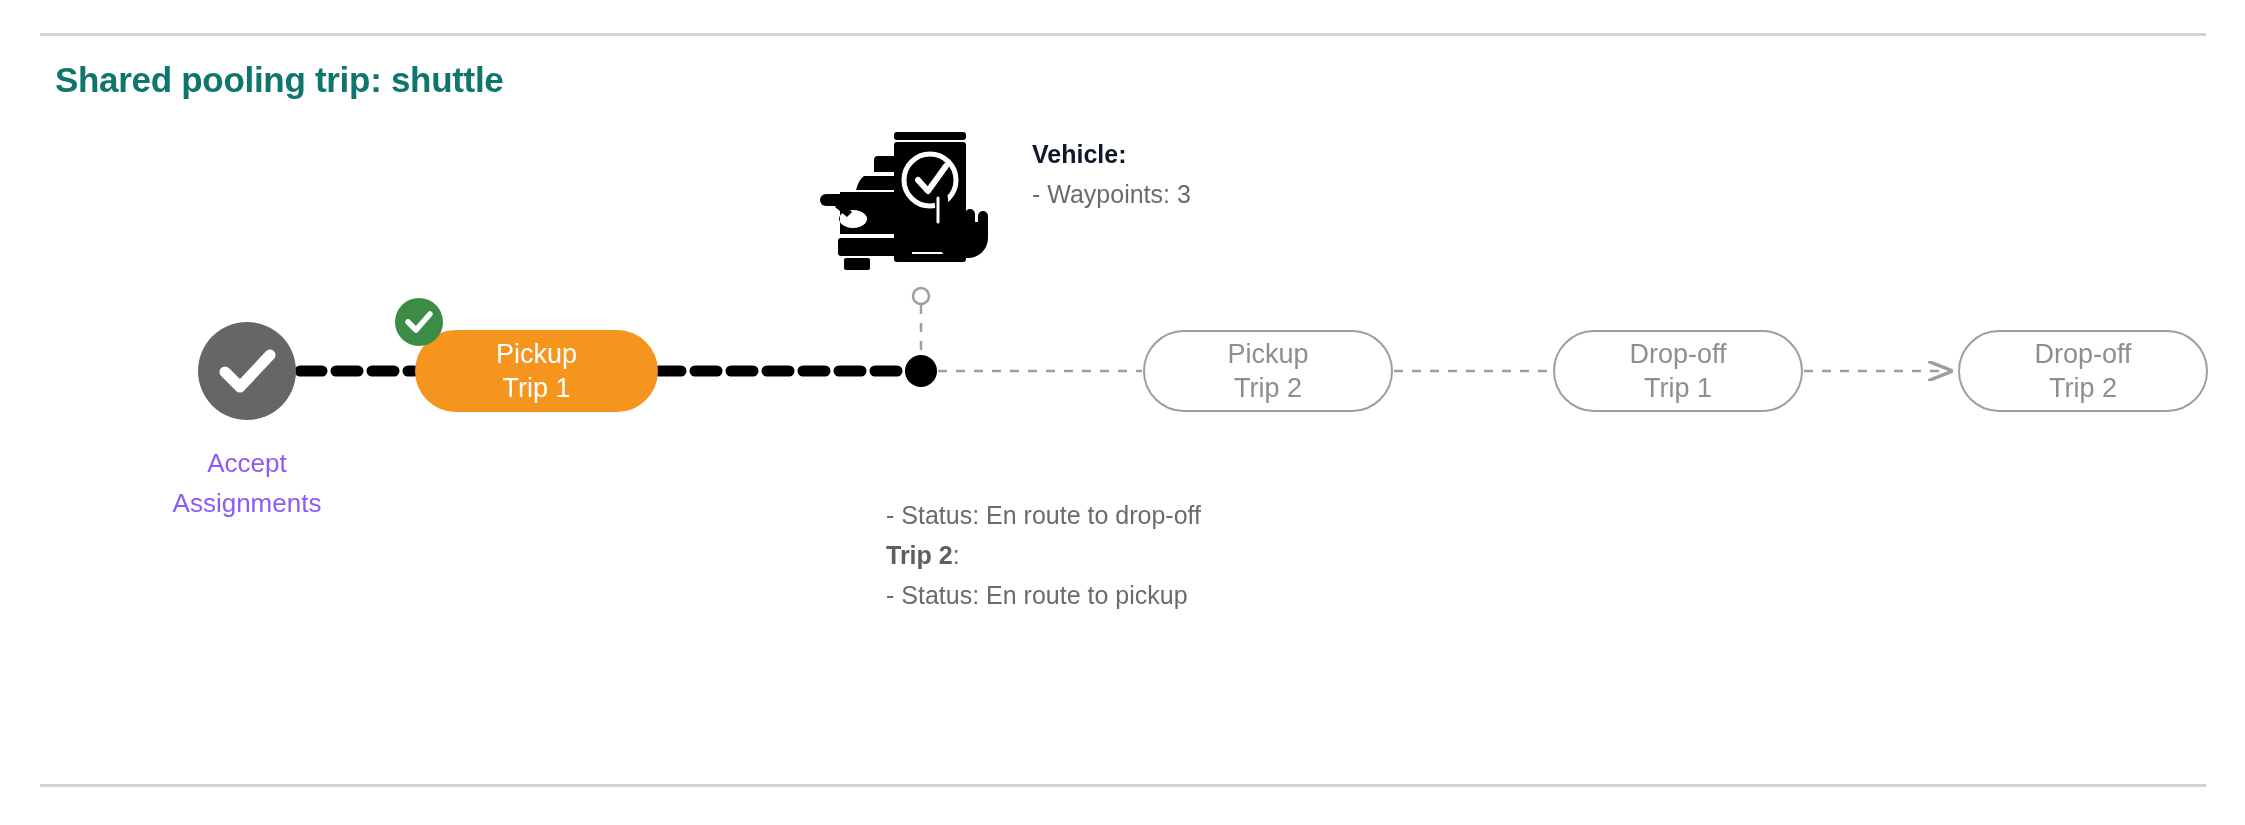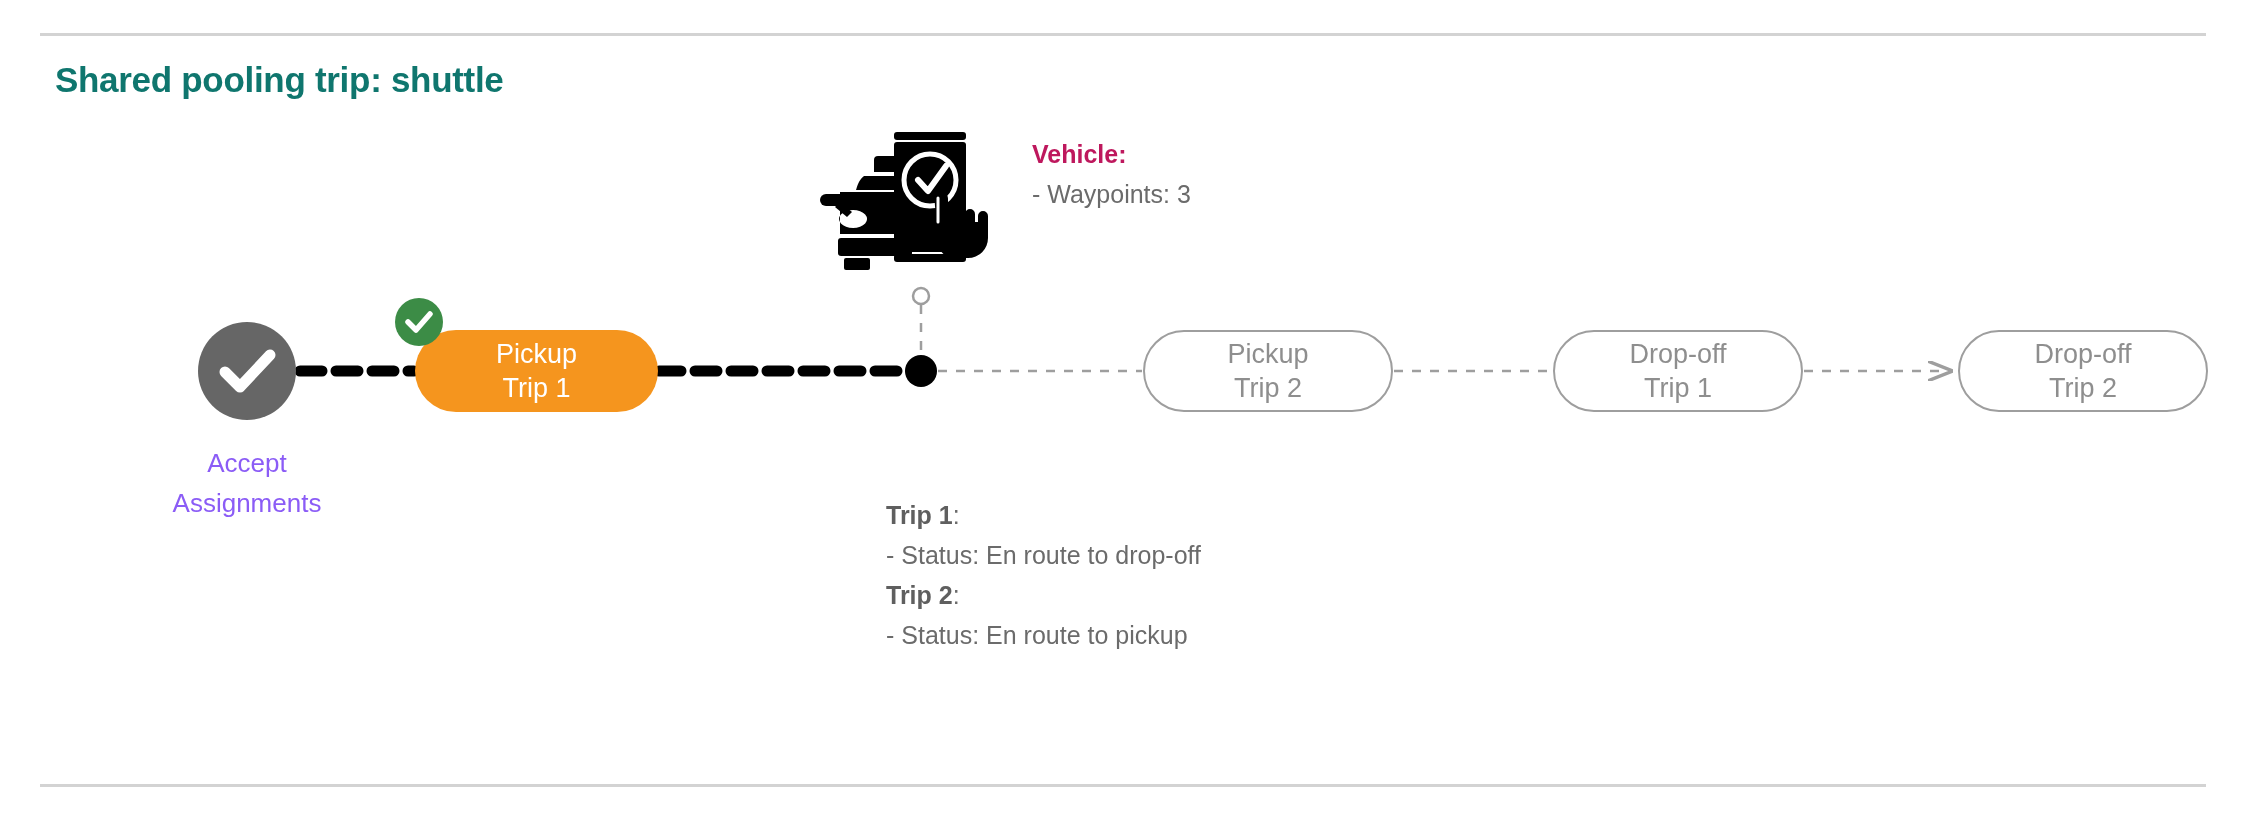--- a/index.html
+++ b/index.html
@@ -144,21 +144,21 @@
     position: absolute;
     left: 1032px;
     top: 134px;
     font-size: 25px;
     line-height: 40px;
     color: #6b6b6b;
     white-space: nowrap;
   }
   #vehicle-callout .strong {
     font-weight: bold;
-    color: #be185d;
+    color: #0f172a;
   }
 
   
   #trips-callout {
     position: absolute;
     left: 886px;
     top: 495px;
     font-size: 25px;
     line-height: 40px;
     color: #6b6b6b;
@@ -271,23 +271,20 @@
   </div>
 
   <div id="vehicle-callout">
     <div>
       <span class="strong">Vehicle</span><span class="strong">:</span>
     </div>
     <div>- Waypoints: 3</div>
   </div>
 
   <div id="trips-callout">
-    <div class="row">
-      <span class="trip-heading">Trip 1</span><span>:</span>
-    </div>
     <div class="row">- Status:  En route to drop-off</div>
     <div class="row">
       <span class="trip-heading">Trip 2</span><span>:</span>
     </div>
     <div class="row">- Status:  En route to pickup</div>
   </div>
 
 </div>
 
 </body></html>

